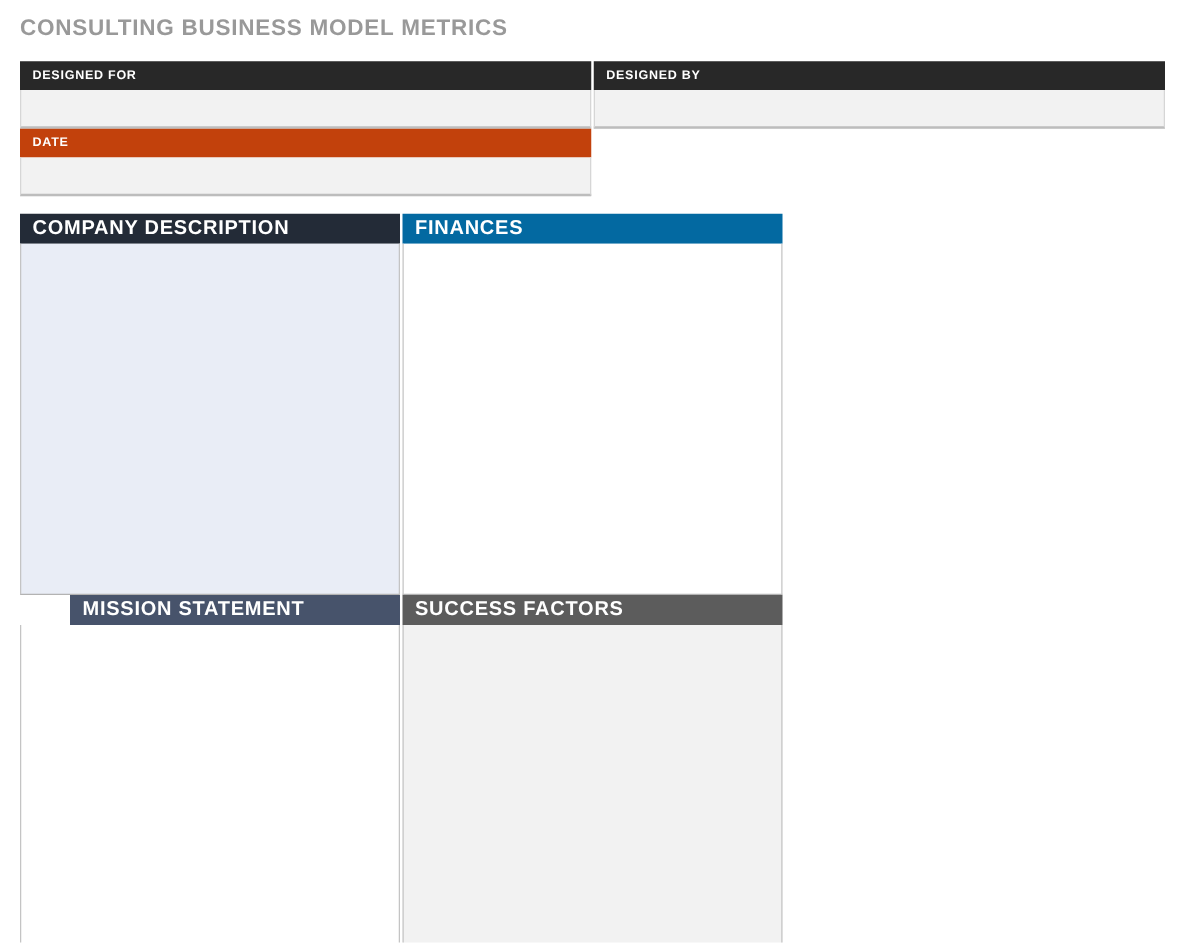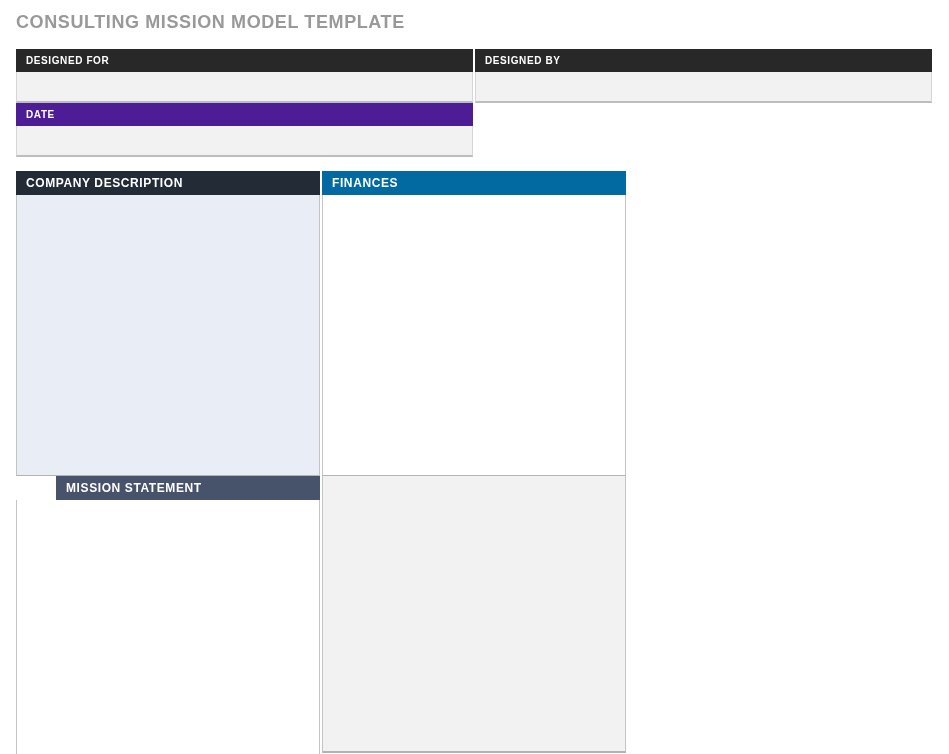--- a/index.html
+++ b/index.html
@@ -51,70 +51,71 @@
     column-gap: 2px;
     width: 916px;
   }
   .model-col { display: flex; flex-direction: column; }
   .sec-hdr {
     height: 24px;
     display: flex;
     align-items: center;
     padding-left: 10px;
     color: #ffffff;
-    font-size: 12px;
+    font-size: 16px;
     font-weight: 700;
     letter-spacing: 0.6px;
     text-transform: uppercase;
   }
   .sec-body {
     border-left: 1px solid #c4c4c4;
     border-right: 1px solid #c4c4c4;
     border-bottom: 1px solid #b3b3b3;
   }
   .sec-body.row1 { height: 281px; }
   .sec-body.row2 { height: 277px; border-bottom: 2px solid #b3b3b3; }
 </style>
 </head>
 <body>
 
 <div class="page">
 
-  <div class="page-title">CONSULTING MISSION MODEL TEMPLATE</div>
+  <div class="page-title">CONSULTING BUSINESS MODEL METRICS</div>
 
   <div class="info-table">
 
     <div class="info-col">
       <div class="hdr-cell" style="background-color: rgb(40, 40, 40);">DESIGNED FOR</div>
       <div class="info-value"></div>
     </div>
 
     <div class="info-col">
       <div class="hdr-cell" style="background-color: rgb(40, 40, 40);">DESIGNED BY</div>
       <div class="info-value"></div>
     </div>
 
     <div class="info-col">
-      <div class="hdr-cell" style="background-color: #4c1d95;">DATE</div>
+      <div class="hdr-cell" style="background-color: #c2410c;">DATE</div>
       <div class="info-value"></div>
     </div>
 
   </div>
 
   <div class="model-grid">
 
     <div class="model-col">
       <div class="sec-hdr" style="background-color: rgb(35, 43, 55);">COMPANY DESCRIPTION</div>
       <div class="sec-body row1" style="background-color: rgb(233, 237, 246);"></div>
       <div class="sec-hdr" style="background-color: rgb(71, 83, 107); margin-left: 40px;">MISSION STATEMENT</div>
       <div class="sec-body row2" style="background-color: rgb(255, 255, 255);"></div>
     </div>
 
 
     <div class="model-col">
       <div class="sec-hdr" style="background-color: #0369a1;">FINANCES</div>
       <div class="sec-body row1" style="background-color: rgb(255, 255, 255);"></div>
+      <div class="sec-hdr" style="background-color: rgb(92, 92, 92);">SUCCESS FACTORS</div>
       <div class="sec-body row2" style="background-color: rgb(242, 242, 242);"></div>
     </div>
 
   </div>
 
 </div>
 
 </body></html>

